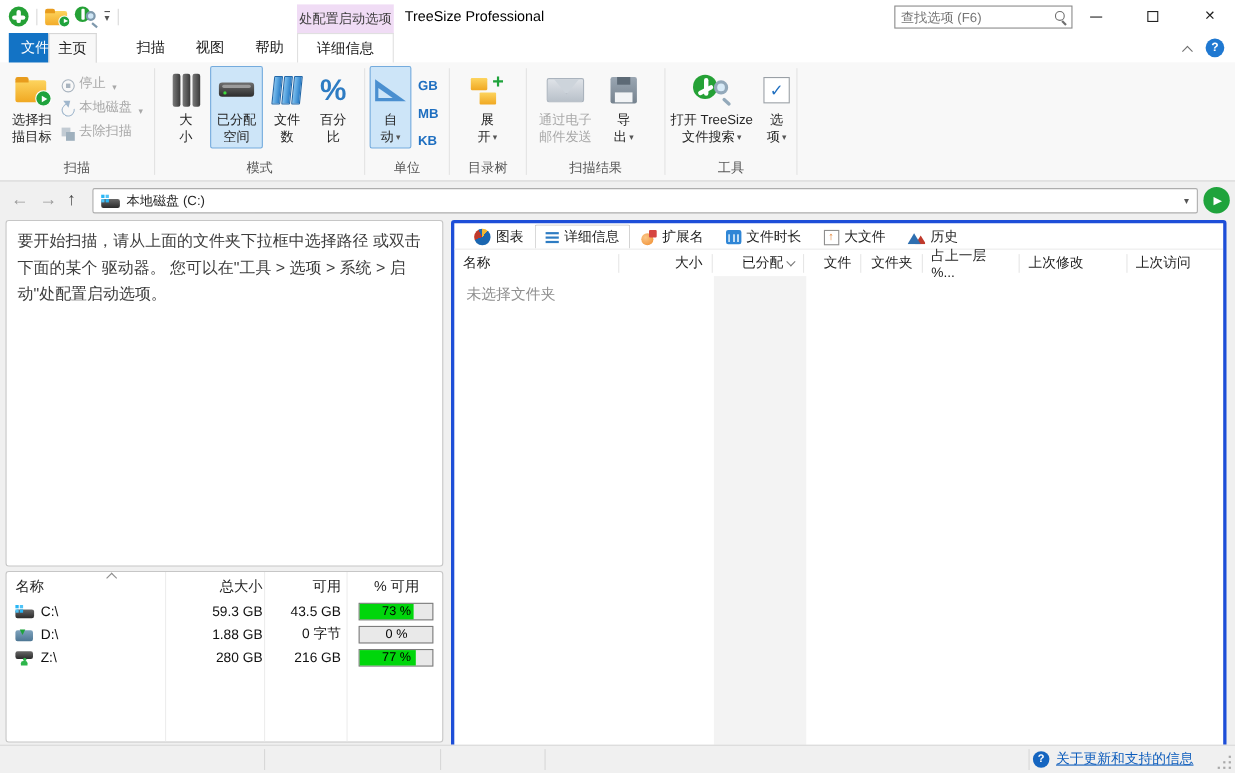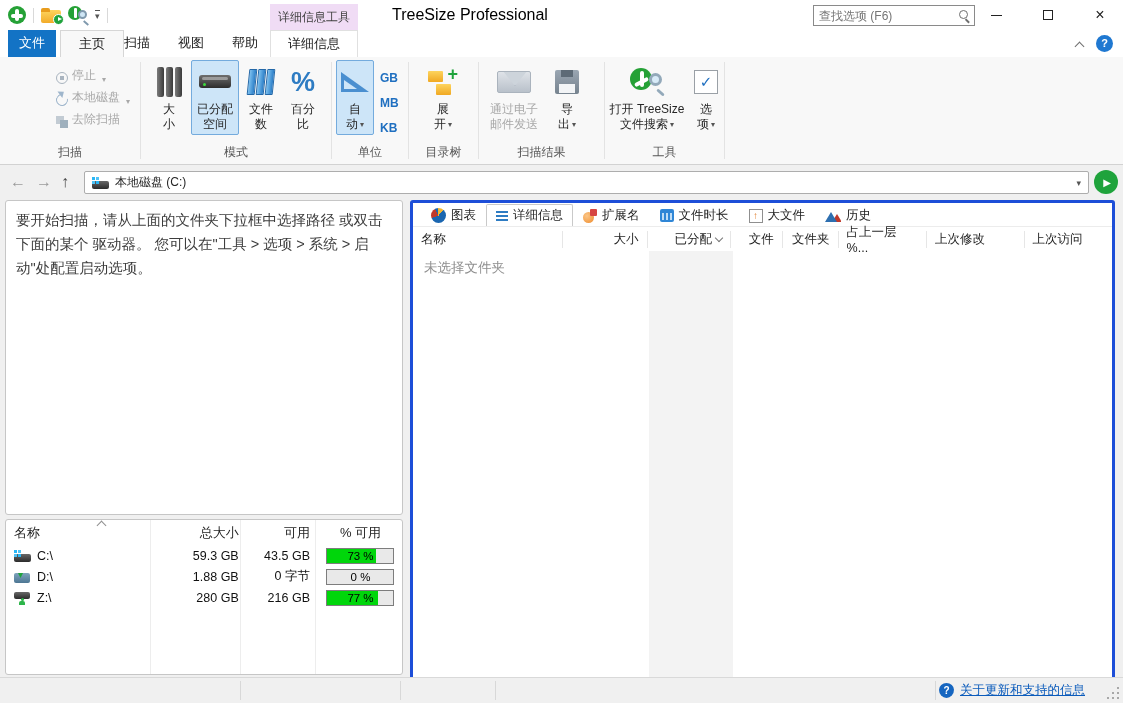--- a/index.html
+++ b/index.html
@@ -21,36 +21,36 @@
   .mini-folder .tab { position:absolute; left:0; top:0; width:9px; height:4px; background:#e89c1d; border-radius:2px 2px 0 0; }
   .mini-folder .play { position:absolute; right:-3px; bottom:-2px; width:11px; height:11px; border-radius:50%; background:#1fa33c; border:1px solid #fff; }
   .mini-folder .play::after { content:""; position:absolute; left:3.5px; top:2.5px; border-left:4px solid #fff; border-top:2.5px solid transparent; border-bottom:2.5px solid transparent; }
   .mini-search-logo { position:relative; width:20px; height:18px; }
   .mini-search-logo .ball { position:absolute; left:0; top:0; width:14px; height:14px; border-radius:50%; background:#25a136; }
   .mini-search-logo .ball::after { content:""; position:absolute; left:5.5px; top:2px; width:3px; height:10px; background:#fff; border-radius:1px; }
   .mini-search-logo .lens { position:absolute; right:1px; top:4px; width:9px; height:9px; border-radius:50%; border:2px solid #7f99ad; background:#cfe6f5; }
   .mini-search-logo .handle { position:absolute; right:-1px; bottom:0; width:6px; height:2px; background:#7f99ad; transform:rotate(40deg); }
   .qat-caret { color:#555; font-size:9px; line-height:9px; border-top:1px solid #555; padding-top:1px; }
   .ctx-tool { position:absolute; left:270px; top:4px; width:88px; height:26px; background:#f0dcf5; color:#3f3f3f; text-align:center; line-height:26px; font-size:12px; }
-  .app-title { position:absolute; left:392px; top:0; line-height:30px; font-size:16px; color:#000; }
+  .app-title { position:absolute; left:368px; top:0; line-height:30px; font-size:13px; color:#000; }
   .search-box { position:absolute; left:813px; top:5px; width:162px; height:21px; border:1px solid #8a8a8a; background:#fff; display:flex; align-items:center; padding-right:4px; }
   .search-box input { border:none; outline:none; flex:1; min-width:0; font-size:12px; color:#333; padding:0 5px; background:transparent; font-family:inherit; }
   .glass { width:11px; height:11px; position:relative; flex:0 0 auto; }
   .glass::before { content:""; position:absolute; left:0; top:0; width:7px; height:7px; border:1.5px solid #6e6e6e; border-radius:50%; }
   .glass::after { content:""; position:absolute; right:0; bottom:0; width:5px; height:1.5px; background:#6e6e6e; transform:rotate(45deg); }
   .win-btns { position:absolute; right:8px; top:0; height:30px; display:flex; gap:22px; }
   .win-btn { width:30px; height:30px; display:flex; align-items:center; justify-content:center; color:#222; }
   .glyph-min { width:11px; border-top:1px solid #222; }
   .glyph-max { width:10px; height:10px; border:1px solid #222; }
   .glyph-close { font-size:16px; line-height:16px; color:#222; }
   
   .tabbar { position:absolute; top:30px; left:0; right:0; height:27px; background:#fff; }
   .mtab { position:absolute; top:0; height:27px; line-height:26px; text-align:center; font-size:13px; color:#1a1a1a; }
   .mtab-file { left:8px; width:48px; background:#1373c5; color:#fff; }
-  .mtab-home { left:60px; width:64px; background:#f8f8f8; border:1px solid #d6d6d6; border-bottom:none; height:28px; }
+  .mtab-home { left:44px; width:44px; background:#f8f8f8; border:1px solid #d6d6d6; border-bottom:none; height:28px; }
   .mtab-scan { left:112px; width:50px; }
   .mtab-view { left:166px; width:50px; }
   .mtab-help { left:220px; width:50px; }
   .mtab-details { left:270px; width:88px; background:#fff; border:1px solid #e0e0e0; border-bottom:none; }
   .ribbon-collapse { position:absolute; right:36px; top:9px; width:14px; height:12px; }
   .chev-up { position:absolute; left:3px; top:4px; width:7px; height:7px; border-left:1.5px solid #6f6f6f; border-top:1.5px solid #6f6f6f; transform:rotate(45deg); }
   .help-btn { position:absolute; right:10px; top:5px; width:17px; height:17px; border-radius:50%; background:#1f78d1; color:#fff; font-size:11px; font-weight:bold; text-align:center; line-height:17px; }
   
   .ribbon { position:absolute; top:57px; left:0; right:0; height:108px; background:#f8f8f8; border-bottom:1px solid #d2d2d2; }
   .rsep { position:absolute; top:5px; bottom:5px; width:1px; background:#e3e3e3; }
@@ -204,21 +204,21 @@
         <span class="play"></span>
       </span>
     <span class="mini-search-logo">
         <span class="ball"></span>
         <span class="lens"></span>
         <span class="handle"></span>
       </span>
     <span class="qat-caret">▾</span>
     <span class="qat-sep"></span>
   </div>
-  <div class="ctx-tool">详细信息工具</div>
+  <div class="ctx-tool">处配置启动选项</div>
   <div class="app-title">TreeSize Professional</div>
   <div class="search-box">
     <input type="text" placeholder="查找选项 (F6)" style="">
     <span class="glass"></span>
   </div>
   <div class="win-btns">
     <div class="win-btn">
         <span class="glyph-min"></span>
       </div>
     <div class="win-btn">
@@ -239,20 +239,31 @@
   <div class="mtab mtab-details">详细信息</div>
   <div class="ribbon-collapse">
       <span class="chev-up"></span>
     </div>
   <div class="help-btn">?</div>
 </div>
 
 <div class="ribbon">
 
   <div class="rgroup" style="left:0;width:140px;">
+    <div class="bigbtn" style="left:6px;top:3px;width:46px;">
+      <span class="bicon">
+          <span class="ic-folder-play">
+            <span class="body"></span>
+            <span class="tab"></span>
+            <span class="play"></span>
+          </span>
+        </span>
+      <span class="blabel">选择扫
+描目标</span>
+    </div>
     <div class="smallbtn disabled" style="left:56px;top:8px;">
       <span class="ic-stop"></span>
       <span>停止</span>
       <span class="caret">▾</span>
     </div>
     <div class="smallbtn disabled" style="left:56px;top:30px;">
       <span class="ic-refresh"></span>
       <span>本地磁盘</span>
       <span class="caret">▾</span>
     </div>

